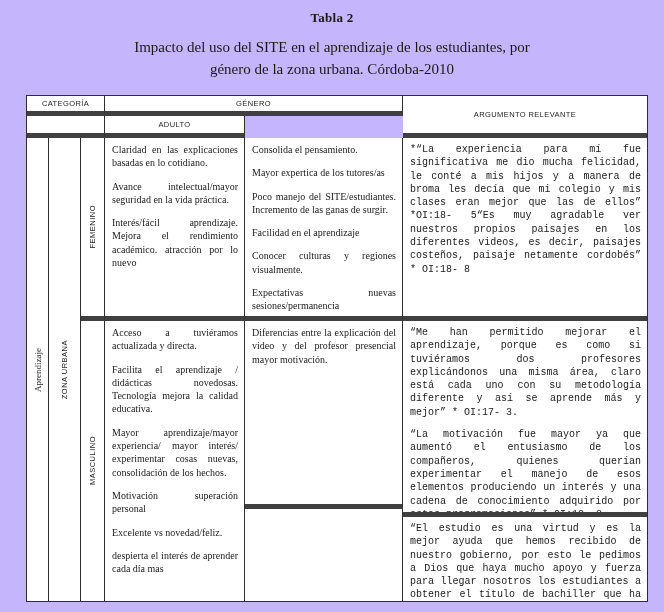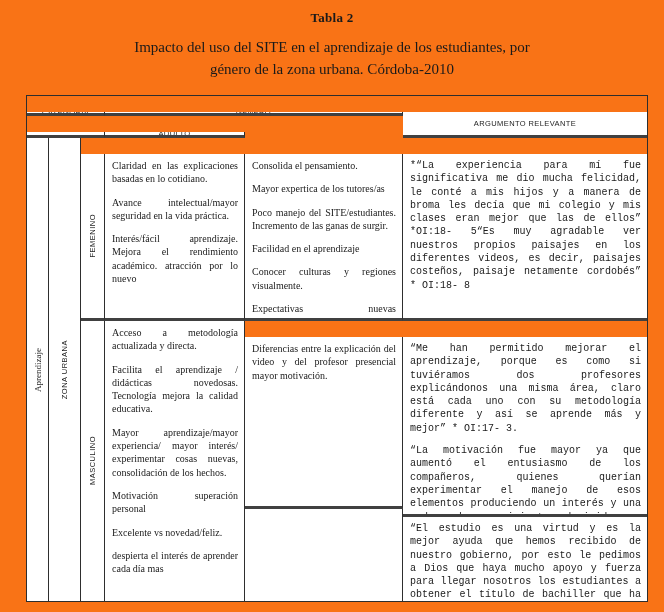--- a/index.html
+++ b/index.html
@@ -1,20 +1,20 @@
 <!DOCTYPE html>
 <html><head>
 <meta charset="utf-8">
 <style>
   html, body { margin: 0; padding: 0; background: #ffffff; }
   .page {
     position: relative;
     width: 664px;
     height: 612px;
-    background: #f97316;
+    background: #c4b5fd;
     font-family: "Liberation Serif", serif;
     color: #1a1a1a;
     overflow: hidden;
   }
   .title-block {
     position: absolute;
     top: 10px;
     left: 0;
     width: 664px;
     text-align: center;
@@ -26,21 +26,21 @@
     position: absolute;
     left: 26px;
     top: 95px;
     display: grid;
     grid-template-columns: 22px 32px 24px 140px 158px 244px;
     grid-template-rows: 20px 22px 183px 188px 8px 84px;
     border: 1px solid #2e2e2e;
   }
   .cell { box-sizing: border-box; overflow: hidden; background: #fff; }
   .br { border-right: 1px solid #2e2e2e; }
-  .bb { border-bottom: 3px solid #404040; margin-top: 16px; }
+  .bb { border-bottom: 5px solid #404040; }
 
   .hdr {
     display: flex; align-items: center; justify-content: center;
     font-family: "Liberation Sans", sans-serif;
     font-size: 7.5px; letter-spacing: .4px; color: #222;
     text-align: center;
   }
   .vert { display: flex; align-items: center; justify-content: center; }
   .vtext {
     writing-mode: vertical-rl;
@@ -141,21 +141,21 @@
 
     <div class="cell content arg bb c-fem-arg">
         <p>*“La experiencia para mí fue significativa me dio mucha felicidad, le conté a mis hijos y a manera de broma les decía que mi colegio y mis clases eran mejor que las de ellos” *OI:18- 5“Es muy agradable ver nuestros propios paisajes en los diferentes videos, es decir, paisajes costeños, paisaje netamente cordobés” * OI:18- 8</p>
       </div>
 
     <div class="cell vert br c-masc">
       <span class="vtext vlabel-sans">MASCULINO</span>
     </div>
 
     <div class="cell content br c-masc-adulto">
-        <p>Acceso a metodología actualizada y directa.</p>
+        <p>Acceso a tuviéramos actualizada y directa.</p>
         <p>Facilita el aprendizaje / didácticas novedosas. Tecnología mejora la calidad educativa.</p>
         <p>Mayor aprendizaje/mayor experiencia/ mayor interés/ experimentar cosas nuevas, consolidación de los hechos.</p>
         <p>Motivación superación personal</p>
         <p>Excelente vs novedad/feliz.</p>
         <p>despierta el interés de aprender cada día mas</p>
       </div>
 
     <div class="cell content br bb c-masc-joven">
         <p>Diferencias entre la explicación del video y del profesor presencial mayor motivación.</p>
       </div>

